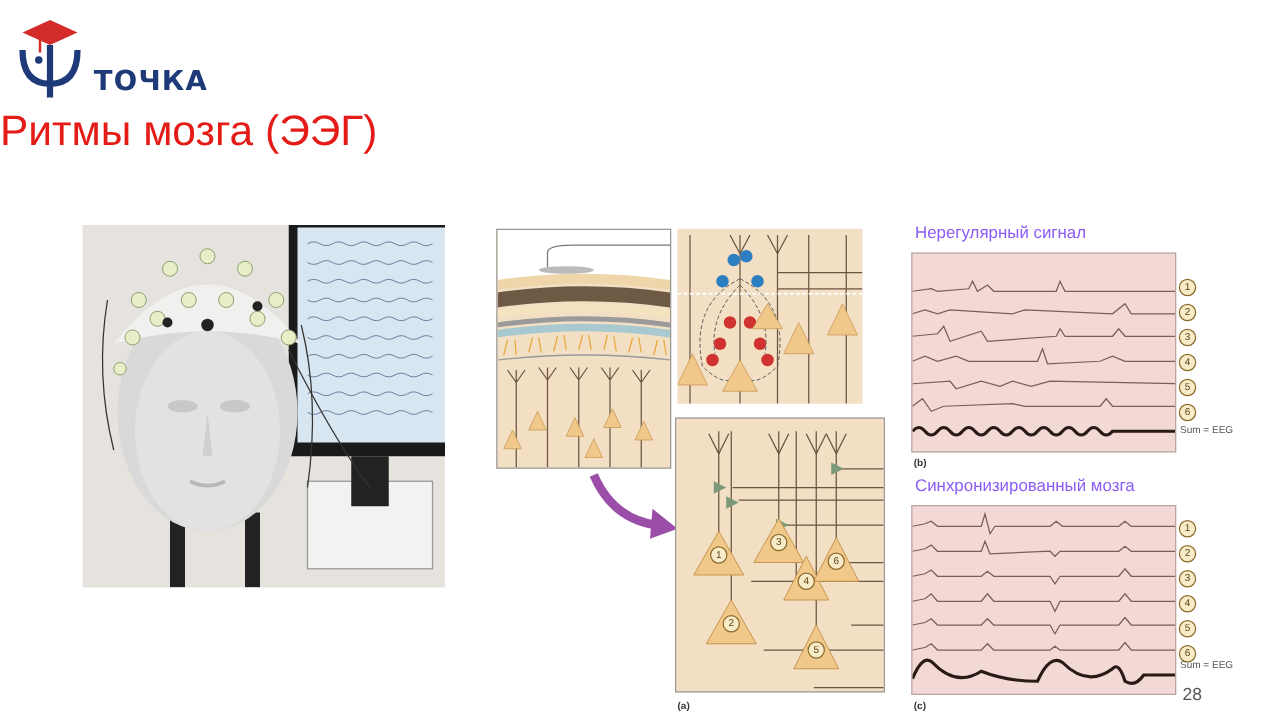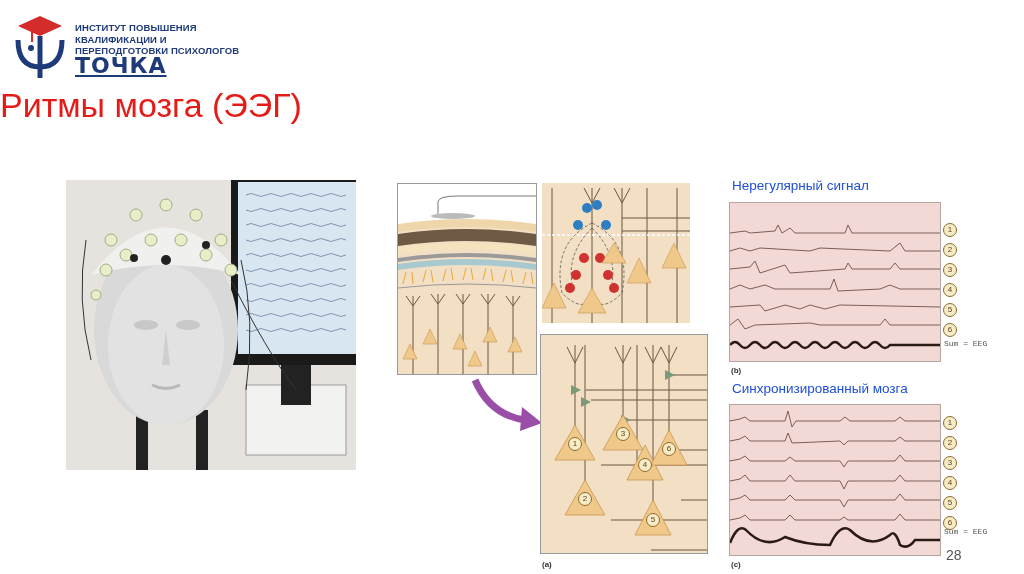--- a/index.html
+++ b/index.html
@@ -2,44 +2,39 @@
 <html><head>
 <meta charset="utf-8">
 <style>
   html,body{margin:0;padding:0;background:#fff;}
   body{width:1024px;height:574px;position:relative;overflow:hidden;font-family:"Liberation Sans",sans-serif;}
   .abs{position:absolute;}
   .logo-text{left:75px;top:22px;color:#1e3a78;font-weight:bold;font-size:9.5px;line-height:11.5px;letter-spacing:0.1px;}
   .logo-brand{left:75px;top:53px;color:#1e3a78;font-weight:900;font-size:22px;letter-spacing:1px;font-family:"DejaVu Sans",sans-serif;}
   .title{left:0;width:1024px;top:86px;text-align:left;color:#e41b17;font-size:34px;}
   .photo{left:66px;top:180px;width:290px;height:290px;background:#e9e7e3;overflow:hidden;}
-  .panel-caption{color:#1d4ed8;font-size:13.5px;}
+  .panel-caption{color:#8b5cf6;font-size:13.5px;}
   .wave-box{background:#f3d9d5;border:1px solid #b9a5a0;}
   .num-circle{width:12px;height:12px;border:1px solid #8d6b2c;border-radius:50%;background:#f7ecc7;font-size:8px;line-height:12px;text-align:center;color:#5c4214;}
-  .sum-label{font-size:8px;color:#555;font-family:Liberation Mono, monospace;}
+  .sum-label{font-size:8px;color:#555;}
   .fig-label{font-size:8px;color:#333;font-weight:bold;}
   .page-num{left:946px;top:547px;font-size:14px;color:#555;text-align:right;}
 </style>
 </head>
 <body>
 
 <div class="abs" style="left:10px;top:12px;width:250px;height:70px;">
   <svg class="abs" style="left:0;top:0" width="60" height="70" viewBox="0 0 60 70">
     <polygon points="8,14 30,4 52,14 30,24" fill="#d42b2b"></polygon>
     <line x1="22" y1="14" x2="22" y2="30" stroke="#d42b2b" stroke-width="2"></line>
     <path d="M8 28 Q8 55 30 55 Q52 55 52 28" fill="none" stroke="#1e3a78" stroke-width="5"></path>
     <line x1="30" y1="24" x2="30" y2="66" stroke="#1e3a78" stroke-width="5"></line>
     <circle cx="21" cy="36" r="3" fill="#1e3a78"></circle>
   </svg>
-  <div class="abs logo-text" style="left:65px;top:10px;">
-    <div>ИНСТИТУТ ПОВЫШЕНИЯ</div>
-    <div>КВАЛИФИКАЦИИ И</div>
-    <div>ПЕРЕПОДГОТОВКИ ПСИХОЛОГОВ</div>
-  </div>
-  <div class="abs logo-brand" style="left:65px;top:41px;text-decoration:underline;">ТОЧКА</div>
+  <div class="abs logo-brand" style="left:65px;top:41px;">ТОЧКА</div>
 </div>
 
 <div class="abs title">Ритмы мозга (ЭЭГ)</div>
 
 <div class="abs photo">
   <svg width="290" height="290" viewBox="0 0 290 290">
     <rect x="0" y="0" width="290" height="290" fill="#e6e3de"></rect>
     <rect x="165" y="0" width="125" height="185" fill="#1a1a1a"></rect>
     <rect x="172" y="2" width="118" height="172" fill="#d8e6f2"></rect>
     <g stroke="#6d7fa0" stroke-width="0.8" fill="none">

